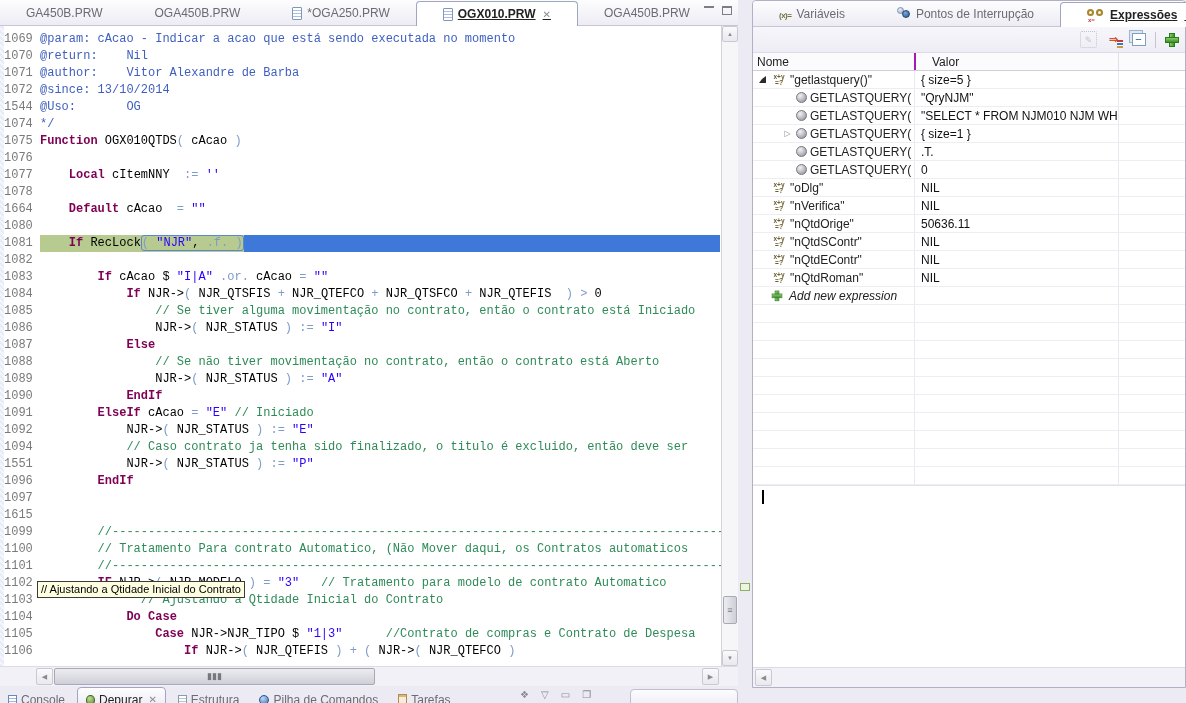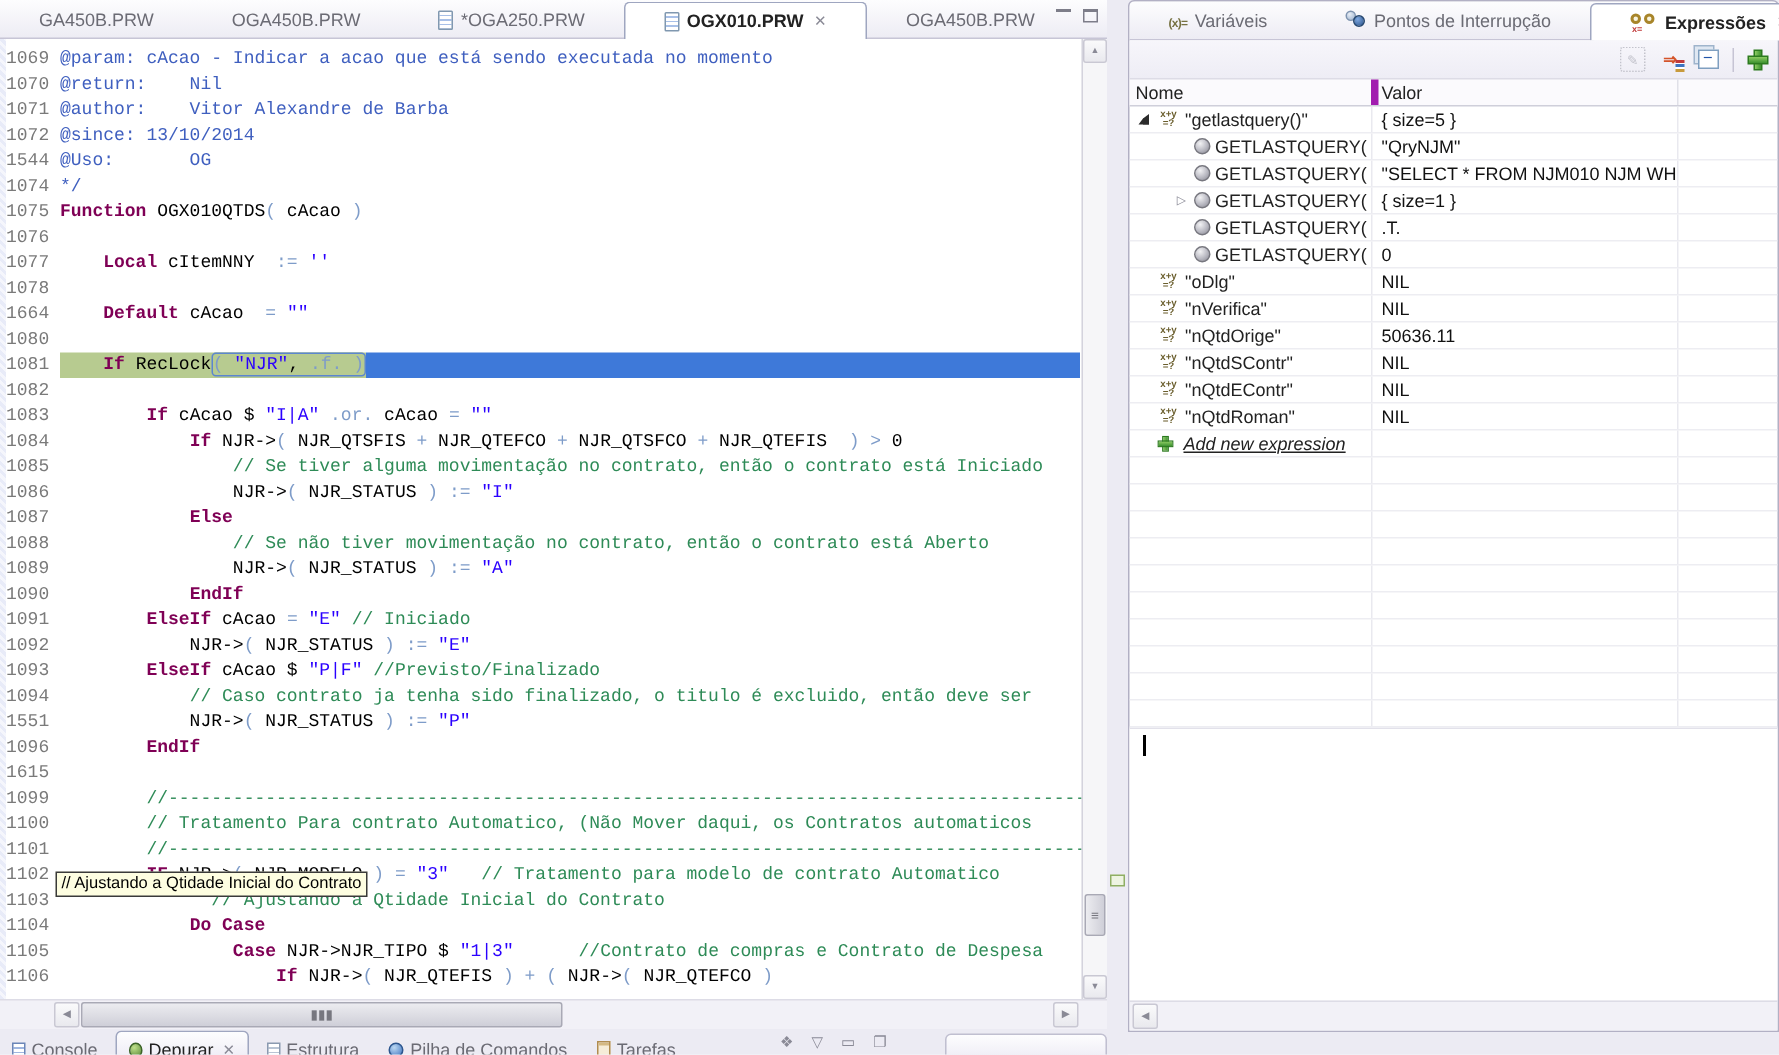--- a/index.html
+++ b/index.html
@@ -10,21 +10,21 @@
 *{box-sizing:border-box;margin:0;padding:0;}
 html,body{width:1186px;height:703px;overflow:hidden;background:var(--chrome_bg);
   font-family:"Liberation Sans",sans-serif;font-size:12px;color:#222;}
 
 .tab-strip{position:absolute;left:0;top:0;right:0;height:26px;
   background:linear-gradient(#fdfdfe,#edecf4);border-bottom:1px solid #c7c5d6;
   display:flex;align-items:flex-end;}
 .tab{display:flex;align-items:center;gap:5px;height:24px;padding:0 26px;color:#6b6b74;
   white-space:nowrap;cursor:default;}
 .tab.active{background:#fff;border:1px solid #9fa6c0;border-bottom:none;
-  border-radius:4px 4px 0 0;color:#222;font-weight:bold;height:25px;margin-bottom:-1px;}
+  border-radius:4px 4px 0 0;color:#222;font-weight:bold;height:25px;margin-bottom:-1px;text-decoration:underline;}
 .doc-icon{display:inline-block;width:10px;height:13px;border:1px solid #8098b0;border-radius:1px;
   background:repeating-linear-gradient(#fff 0 2px,#a8c0e8 2px 3px);}
 .close-x{font-size:10px;color:#8a8a96;font-weight:normal;margin-left:2px;}
 .win-btns{position:absolute;right:6px;top:6px;display:flex;gap:8px;}
 .win-btn-min{width:10px;height:9px;border-top:2px solid #7d7d89;}
 .win-btn-max{width:10px;height:9px;border:1px solid #7d7d89;border-top:2px solid #7d7d89;}
 
 #editor-pane{position:absolute;left:0;top:0;width:738px;height:703px;}
 #editor-body{position:absolute;left:0;top:26px;width:738px;height:640px;background:#fff;overflow:hidden;}
 #annotation-ruler{position:absolute;left:0;top:0;width:4px;height:640px;
@@ -92,21 +92,21 @@
 .plus-ico{position:relative;width:15px;height:15px;display:inline-block;}
 .plus-ico::before{content:"";position:absolute;left:5px;top:1px;width:4px;height:12px;
   background:linear-gradient(90deg,#8ccB62,#3d9230);border:1px solid #2c7a1f;}
 .plus-ico::after{content:"";position:absolute;left:1px;top:5px;width:12px;height:4px;
   background:linear-gradient(#8ccB62,#3d9230);border:1px solid #2c7a1f;}
 .plus-sm{transform:scale(0.75);transform-origin:left center;}
 
 #table-header{position:absolute;left:0;top:51px;width:432px;height:19px;display:flex;align-items:center;
   background:#fbfafd;border-top:1px solid #dddce6;border-bottom:1px solid #cfcfda;padding-left:4px;}
 .col-name{width:157px;flex:0 0 157px;}
-.col-val{width:204px;flex:0 0 204px;padding-left:2px;border-left:5px solid #a21caf;align-self:stretch;display:flex;align-items:center;}
+.col-val{width:204px;flex:0 0 204px;padding-left:16px;border-left:2px solid #a21caf;align-self:stretch;display:flex;align-items:center;}
 .col-extra{flex:1;border-left:1px solid #e0e0e8;align-self:stretch;}
 #expressions-table-body{position:absolute;left:0;top:70px;width:432px;height:414px;overflow:hidden;}
 .t-row{display:flex;align-items:center;height:18px;border-bottom:1px solid var(--grid_line);padding-left:4px;}
 .t-name{width:157px;flex:0 0 157px;display:flex;align-items:center;gap:3px;overflow:hidden;white-space:nowrap;}
 .t-val{width:204px;flex:0 0 204px;padding-left:6px;border-left:1px solid #e9e9ef;align-self:stretch;
   display:flex;align-items:center;overflow:hidden;white-space:nowrap;color:#111;}
 .t-extra{flex:1;border-left:1px solid #e9e9ef;align-self:stretch;}
 .twisty{width:11px;flex:0 0 11px;display:inline-flex;align-items:center;justify-content:center;}
 .twisty.exp::before{content:"";width:0;height:0;border:3px solid transparent;
   border-right:4px solid #2b2b2b;border-bottom:4px solid #2b2b2b;}
@@ -190,24 +190,24 @@
         <div class="code-line"><span class="line-num">1083</span><span class="line-text"><span class="tk-pl">        </span><span class="tk-kw">If</span><span class="tk-pl"> cAcao $ </span><span class="tk-str">"I|A"</span><span class="tk-op"> .or. </span><span class="tk-pl">cAcao </span><span class="tk-op">= </span><span class="tk-str">""</span></span></div>
         <div class="code-line"><span class="line-num">1084</span><span class="line-text"><span class="tk-pl">            </span><span class="tk-kw">If</span><span class="tk-pl"> NJR-&gt;</span><span class="tk-op">( </span><span class="tk-pl">NJR_QTSFIS </span><span class="tk-op">+ </span><span class="tk-pl">NJR_QTEFCO </span><span class="tk-op">+ </span><span class="tk-pl">NJR_QTSFCO </span><span class="tk-op">+ </span><span class="tk-pl">NJR_QTEFIS  </span><span class="tk-op">) &gt; </span><span class="tk-pl">0</span></span></div>
         <div class="code-line"><span class="line-num">1085</span><span class="line-text"><span class="tk-pl">                </span><span class="tk-com">// Se tiver alguma movimentação no contrato, então o contrato está Iniciado</span></span></div>
         <div class="code-line"><span class="line-num">1086</span><span class="line-text"><span class="tk-pl">                NJR-&gt;</span><span class="tk-op">( </span><span class="tk-pl">NJR_STATUS </span><span class="tk-op">) := </span><span class="tk-str">"I"</span></span></div>
         <div class="code-line"><span class="line-num">1087</span><span class="line-text"><span class="tk-pl">            </span><span class="tk-kw">Else</span></span></div>
         <div class="code-line"><span class="line-num">1088</span><span class="line-text"><span class="tk-pl">                </span><span class="tk-com">// Se não tiver movimentação no contrato, então o contrato está Aberto</span></span></div>
         <div class="code-line"><span class="line-num">1089</span><span class="line-text"><span class="tk-pl">                NJR-&gt;</span><span class="tk-op">( </span><span class="tk-pl">NJR_STATUS </span><span class="tk-op">) := </span><span class="tk-str">"A"</span></span></div>
         <div class="code-line"><span class="line-num">1090</span><span class="line-text"><span class="tk-pl">            </span><span class="tk-kw">EndIf</span></span></div>
         <div class="code-line"><span class="line-num">1091</span><span class="line-text"><span class="tk-pl">        </span><span class="tk-kw">ElseIf</span><span class="tk-pl"> cAcao </span><span class="tk-op">= </span><span class="tk-str">"E"</span><span class="tk-com"> // Iniciado</span></span></div>
         <div class="code-line"><span class="line-num">1092</span><span class="line-text"><span class="tk-pl">            NJR-&gt;</span><span class="tk-op">( </span><span class="tk-pl">NJR_STATUS </span><span class="tk-op">) := </span><span class="tk-str">"E"</span></span></div>
-        <div class="code-line"><span class="line-num">1093</span><span class="line-text"><span class="tk-pl">        </span><span class="tk-kw">ElseIf</span><span class="tk-pl"> cAcao $ </span><span class="tk-str">"P|F"</span><span class="tk-com"> //Previsto/Finalizado</span></span></div>
         <div class="code-line"><span class="line-num">1094</span><span class="line-text"><span class="tk-pl">            </span><span class="tk-com">// Caso contrato ja tenha sido finalizado, o titulo é excluido, então deve ser</span></span></div>
         <div class="code-line"><span class="line-num">1551</span><span class="line-text"><span class="tk-pl">            NJR-&gt;</span><span class="tk-op">( </span><span class="tk-pl">NJR_STATUS </span><span class="tk-op">) := </span><span class="tk-str">"P"</span></span></div>
         <div class="code-line"><span class="line-num">1096</span><span class="line-text"><span class="tk-pl">        </span><span class="tk-kw">EndIf</span></span></div>
+        <div class="code-line"><span class="line-num">1097</span><span class="line-text"></span></div>
         <div class="code-line"><span class="line-num">1615</span><span class="line-text"></span></div>
         <div class="code-line"><span class="line-num">1099</span><span class="line-text"><span class="tk-pl">        </span><span class="tk-com">//--------------------------------------------------------------------------------------------------------------</span></span></div>
         <div class="code-line"><span class="line-num">1100</span><span class="line-text"><span class="tk-pl">        </span><span class="tk-com">// Tratamento Para contrato Automatico, (Não Mover daqui, os Contratos automaticos</span></span></div>
         <div class="code-line"><span class="line-num">1101</span><span class="line-text"><span class="tk-pl">        </span><span class="tk-com">//--------------------------------------------------------------------------------------------------------------</span></span></div>
         <div class="code-line"><span class="line-num">1102</span><span class="line-text"><span class="tk-pl">        </span><span class="tk-kw">IF</span><span class="tk-pl"> NJR-&gt;</span><span class="tk-op">( </span><span class="tk-pl">NJR_MODELO </span><span class="tk-op">) = </span><span class="tk-str">"3"</span><span class="tk-pl">   </span><span class="tk-com">// Tratamento para modelo de contrato Automatico</span></span></div>
         <div class="code-line"><span class="line-num">1103</span><span class="line-text"><span class="tk-pl">              </span><span class="tk-com">// Ajustando a Qtidade Inicial do Contrato</span></span></div>
         <div class="code-line"><span class="line-num">1104</span><span class="line-text"><span class="tk-pl">            </span><span class="tk-kw">Do Case</span></span></div>
         <div class="code-line"><span class="line-num">1105</span><span class="line-text"><span class="tk-pl">                </span><span class="tk-kw">Case</span><span class="tk-pl"> NJR-&gt;NJR_TIPO $ </span><span class="tk-str">"1|3"</span><span class="tk-pl">      </span><span class="tk-com">//Contrato de compras e Contrato de Despesa</span></span></div>
         <div class="code-line"><span class="line-num">1106</span><span class="line-text"><span class="tk-pl">                    </span><span class="tk-kw">If</span><span class="tk-pl"> NJR-&gt;</span><span class="tk-op">( </span><span class="tk-pl">NJR_QTEFIS </span><span class="tk-op">) + ( </span><span class="tk-pl">NJR-&gt;</span><span class="tk-op">( </span><span class="tk-pl">NJR_QTEFCO </span><span class="tk-op">)</span></span></div>
       </div>
@@ -402,21 +402,21 @@
       <div class="t-row">
         <span class="t-name" style="padding-left: 0px;">
           <span class="twisty"></span>
           <span class="watch-ico">x+y<br>=?</span>
           <span>"nQtdRoman"</span>
         </span>
         <span class="t-val">NIL</span>
         <span class="t-extra"></span>
       </div>
       <div class="t-row">
-        <span class="t-name" style="padding-left: 0px; text-decoration: underline;">
+        <span class="t-name" style="padding-left: 0px;">
           <span class="twisty"></span>
           <span class="plus-ico plus-sm"></span>
           <span class="italic">Add new expression</span>
         </span>
         <span class="t-val"></span>
         <span class="t-extra"></span>
       </div>
       <div class="t-row">
         <span class="t-name"></span>
         <span class="t-val"></span>

